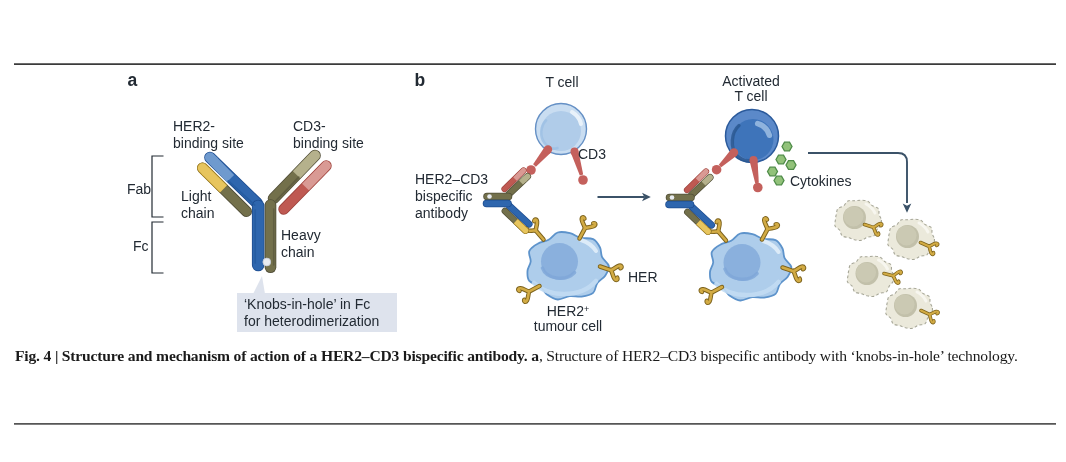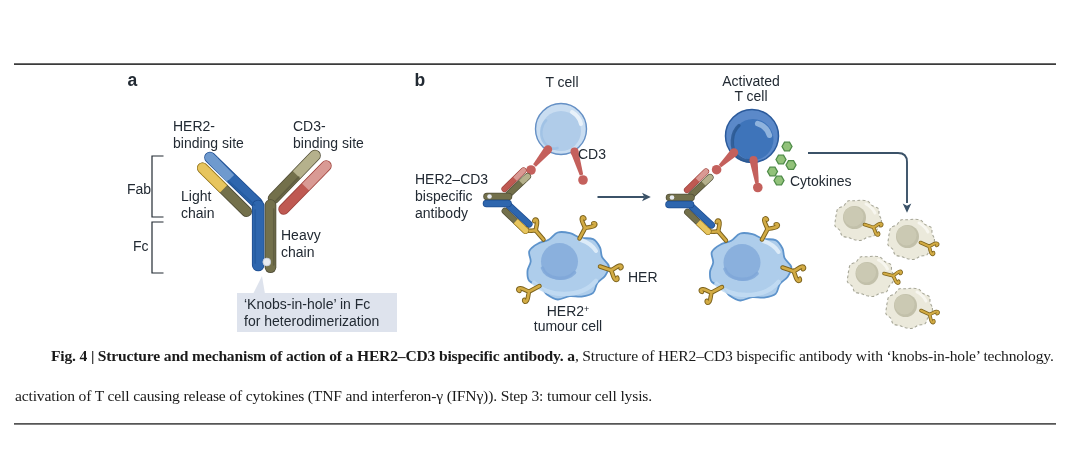--- a/index.html
+++ b/index.html
@@ -1,21 +1,21 @@
 <!DOCTYPE html>
 <html><head>
 <meta charset="utf-8">
 <style>
 html,body{margin:0;padding:0;}
 body{width:1066px;height:462px;position:relative;background:#ffffff;overflow:hidden;
      font-family:"Liberation Sans",sans-serif;}
 #fig{position:absolute;left:0;top:0;}
 #caption{position:absolute;left:15px;top:346px;width:1050px;white-space:nowrap;
   font-family:"Liberation Serif",serif;font-size:15.6px;line-height:20.2px;color:#1a1a1a;}
-#caption b{font-weight:bold;margin-left:36px;}
+#caption b{font-weight:bold;}
 .l1{letter-spacing:-0.18px;}
 .l2{letter-spacing:-0.28px;}
 .l3{letter-spacing:-0.16px;}
 </style>
 </head>
 <body>
 <svg id="fig" width="1066" height="462" viewBox="0 0 1066 462" xmlns="http://www.w3.org/2000/svg">
 <defs>
   <path id="herYp" d="M0,0 L11.5,0 M11.5,0 C14,-1.5 15,-5 17.8,-6.9 C20,-8.3 21.5,-6.6 19.9,-5 M11.5,0 C14,1.5 15,5 17.8,6.9 C20,8.3 21.5,6.6 19.9,5" fill="none"></path>
   <g id="herY">
@@ -209,14 +209,13 @@
   <text x="568" y="331" text-anchor="middle">tumour cell</text>
   <text x="751" y="86" text-anchor="middle">Activated</text>
   <text x="751" y="101" text-anchor="middle">T cell</text>
   <text x="790" y="186">Cytokines</text>
 </g>
 </svg>
 
 <div id="caption">
 <span class="l1"><b>Fig. 4 | Structure and mechanism of action of a HER2–CD3 bispecific antibody. a</b>, Structure of HER2–CD3 bispecific antibody with ‘knobs-in-hole’ technology.</span><br>
 <br>
-<span class="l3">activation of T cell causing release of cytokines (TNF and interferon-γ (IFNγ)). Step 3: tumour cell lysis.</span>
 </div>
 
 </body></html>

